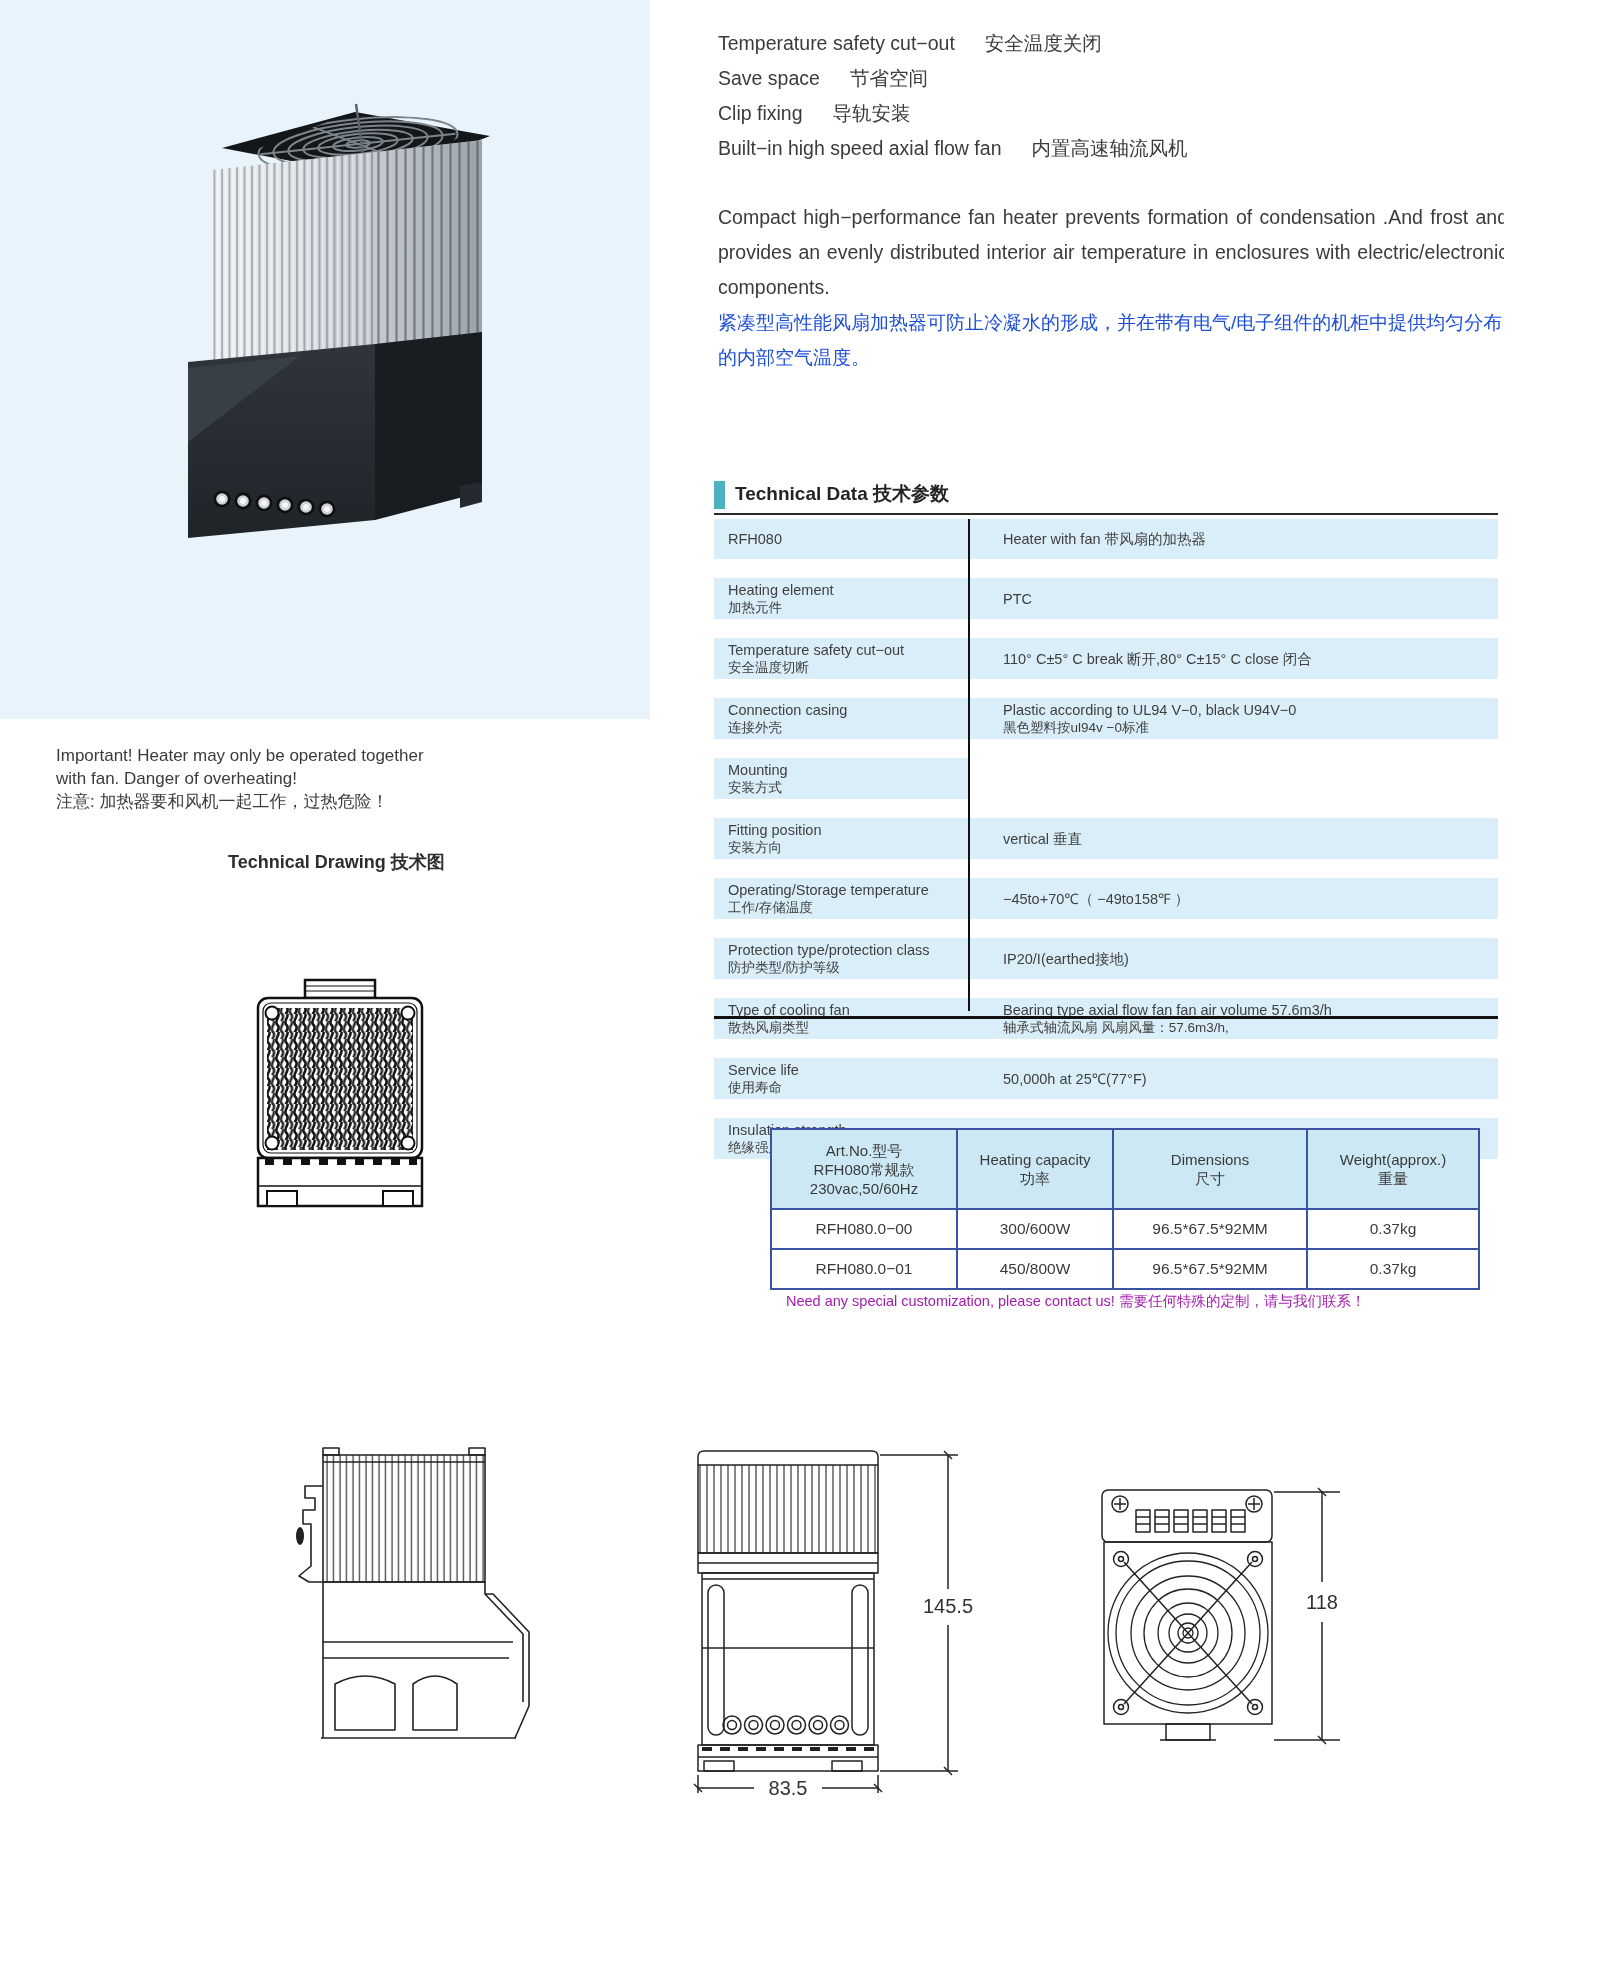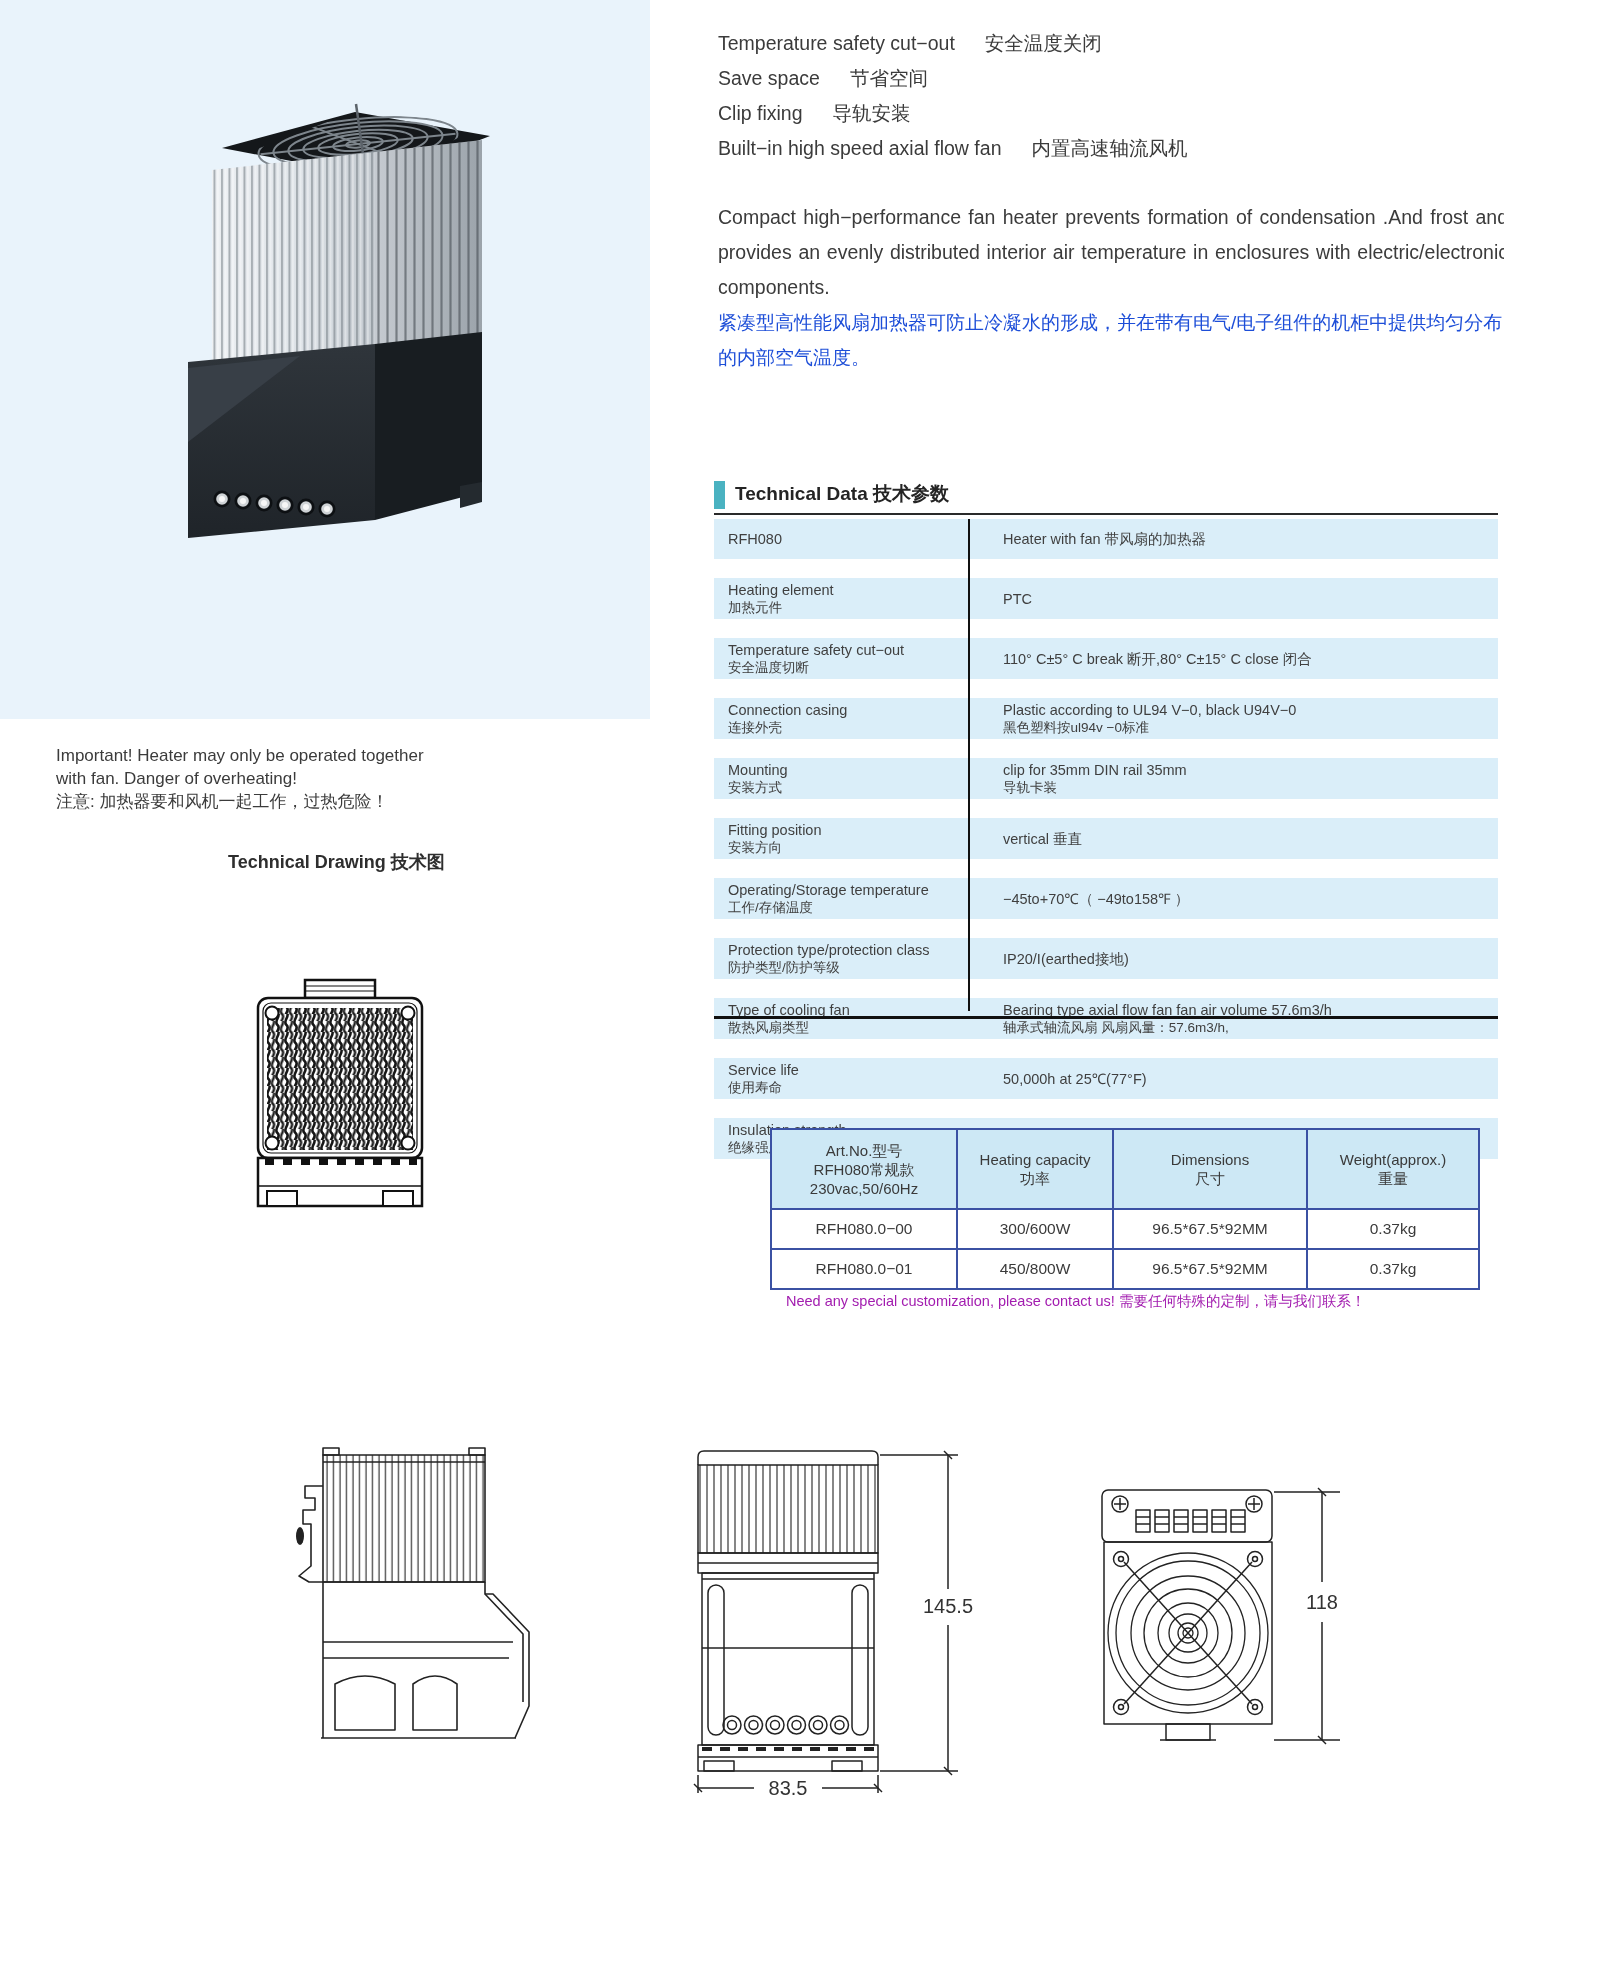--- a/index.html
+++ b/index.html
@@ -196,24 +196,20 @@
         </div>
       <div class="tcell-r">
           <span class="t-en">Plastic according to UL94 V−0,  black U94V−0</span>
           <span class="t-zh">黑色塑料按ul94v −0标准</span>
         </div>
     </div>
     <div class="trow">
       <div class="tcell-l">
           <span class="t-en">Mounting</span>
           <span class="t-zh">安装方式</span>
-        </div>
-      <div class="tcell-r">
-          <span class="t-en">clip for 35mm DIN rail 35mm</span>
-          <span class="t-zh">导轨卡装</span>
         </div>
     </div>
     <div class="trow">
       <div class="tcell-l">
           <span class="t-en">Fitting position</span>
           <span class="t-zh">安装方向</span>
         </div>
       <div class="tcell-r">
           <span class="t-en">vertical 垂直</span>
         </div>

